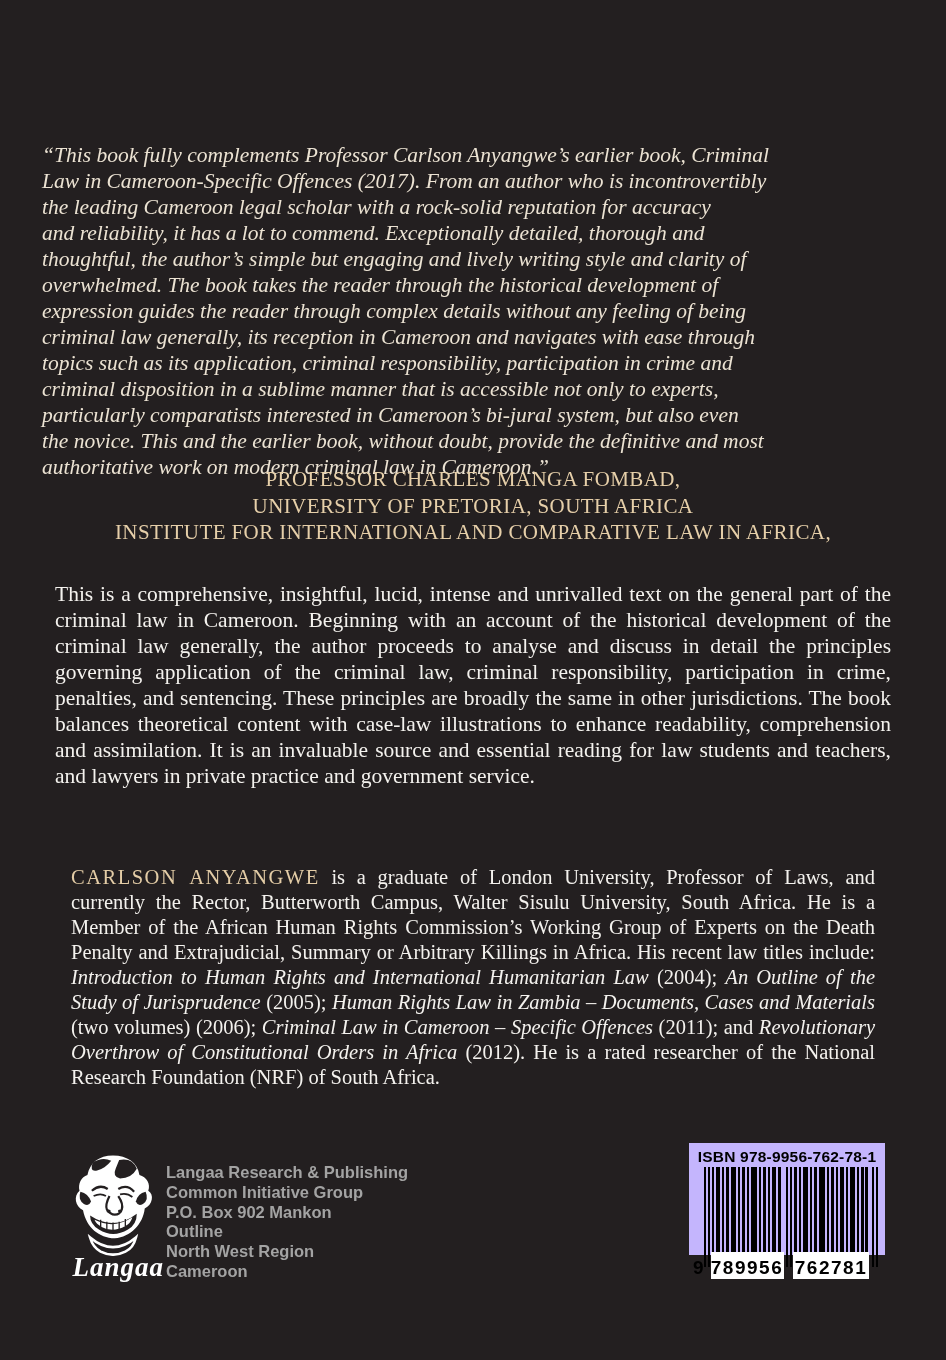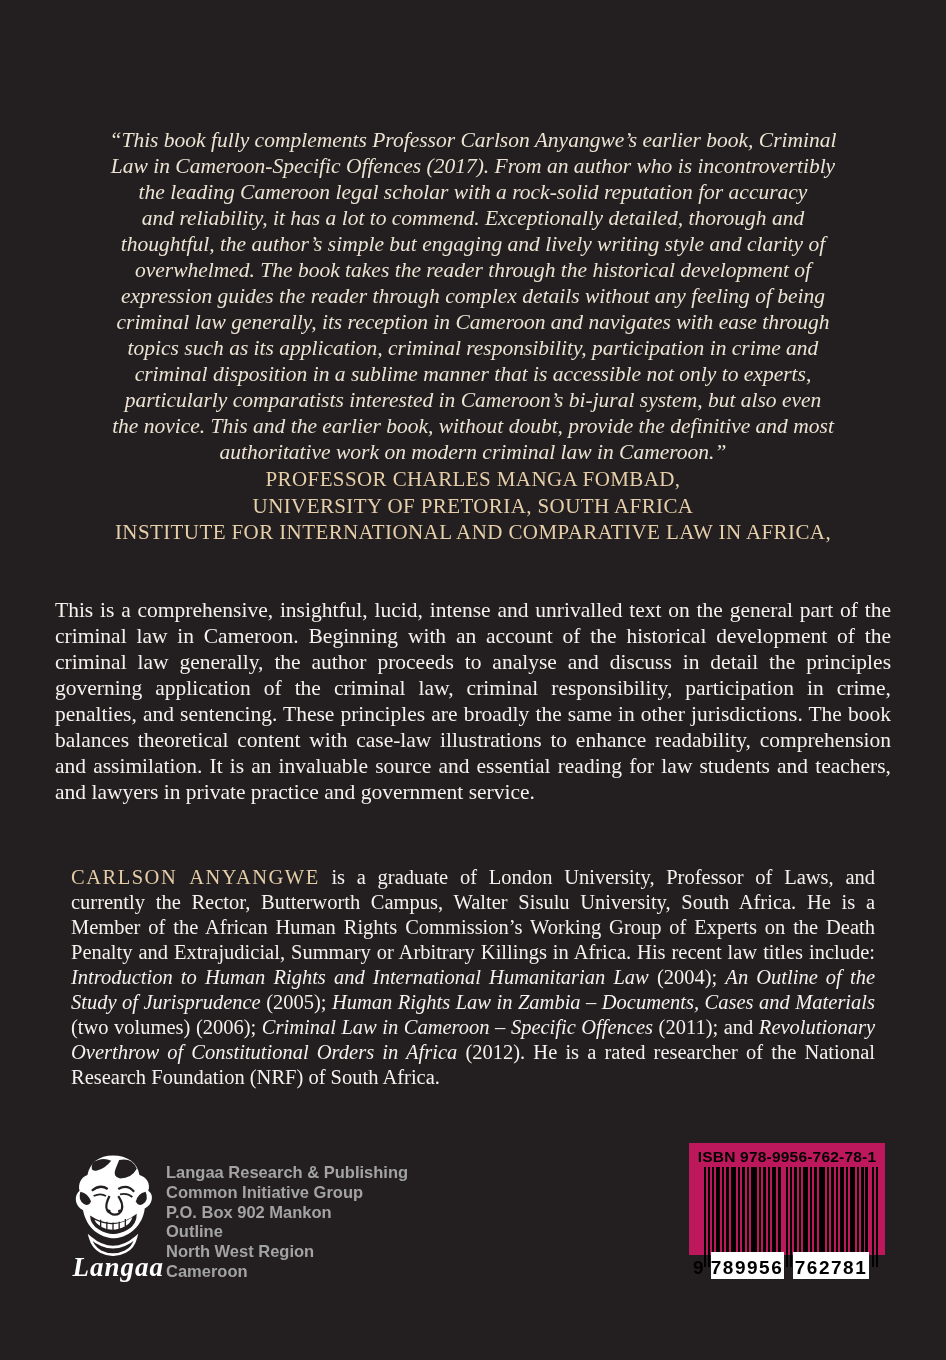--- a/index.html
+++ b/index.html
@@ -1,43 +1,43 @@
 <!DOCTYPE html>
 <html><head>
 <meta charset="utf-8">
 <style>
   html,body{margin:0;padding:0;background:#231f20;}
   .cover{position:relative;width:946px;height:1360px;background:#231f20;overflow:hidden;
          font-family:"Liberation Serif", serif;}
   
-  .quote{position:absolute;top:127px;left:42px;right:42px;text-align:center;}
+  .quote{position:absolute;top:142px;left:42px;right:42px;}
   .quote-line{font-style:italic;font-size:21.5px;line-height:26px;color:#ece3d3;white-space:nowrap;}
   
   .attribution{position:absolute;top:466px;left:42px;right:42px;text-align:center;}
   .attr-line{font-size:21px;line-height:26.5px;color:#e6cfa9;letter-spacing:0.4px;white-space:nowrap;}
   
-  .description{position:absolute;top:597px;left:55px;right:55px;margin:0;
+  .description{position:absolute;top:581px;left:55px;right:55px;margin:0;
                font-size:21.5px;line-height:26px;color:#f4f2ee;
                text-align:justify;text-align-last:left;}
   
   .bio{position:absolute;top:849px;left:55px;right:55px;margin:16px;
        font-size:20.5px;line-height:25px;color:#f4f2ee;
        text-align:justify;text-align-last:left;}
   .bio .name{color:#e3cca6;letter-spacing:1.5px;}
   .bio .it{font-style:italic;}
   
   .logo{position:absolute;left:62px;top:1152px;width:102px;height:104px;}
   .logo-script{position:absolute;left:52px;top:1252px;width:112px;text-align:right;
                font-family:"Liberation Serif",serif;font-style:italic;font-weight:bold;
                font-size:27px;color:#ffffff;letter-spacing:1px;}
   .pub-lines{position:absolute;left:166px;top:1163px;}
   .pub-line{font-family:"Liberation Sans",sans-serif;font-weight:bold;
             font-size:16.5px;line-height:19.8px;color:#a3a3a3;white-space:nowrap;}
   
-  .barcode-box{position:absolute;left:689px;top:1143px;width:196px;height:112px;background:#be185d;}
+  .barcode-box{position:absolute;left:689px;top:1143px;width:196px;height:112px;background:#c4b5fd;}
   .isbn-label{font-family:"Liberation Sans",sans-serif;font-weight:bold;font-size:15.5px;
               line-height:21px;color:#000;text-align:center;padding-top:3px;letter-spacing:0.2px;}
   .bars{display:block;margin:0 auto;}
   .bars text{font-family:"Liberation Sans",sans-serif;font-weight:bold;font-size:19px;
              fill:#000;letter-spacing:1.5px;}
 </style>
 </head>
 <body>
 
 <div class="cover">

